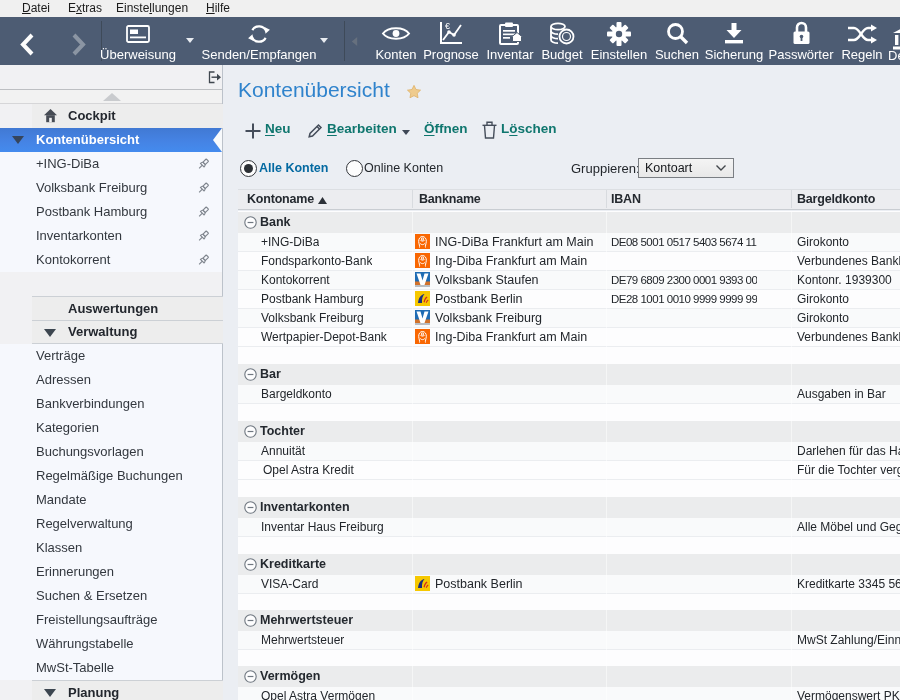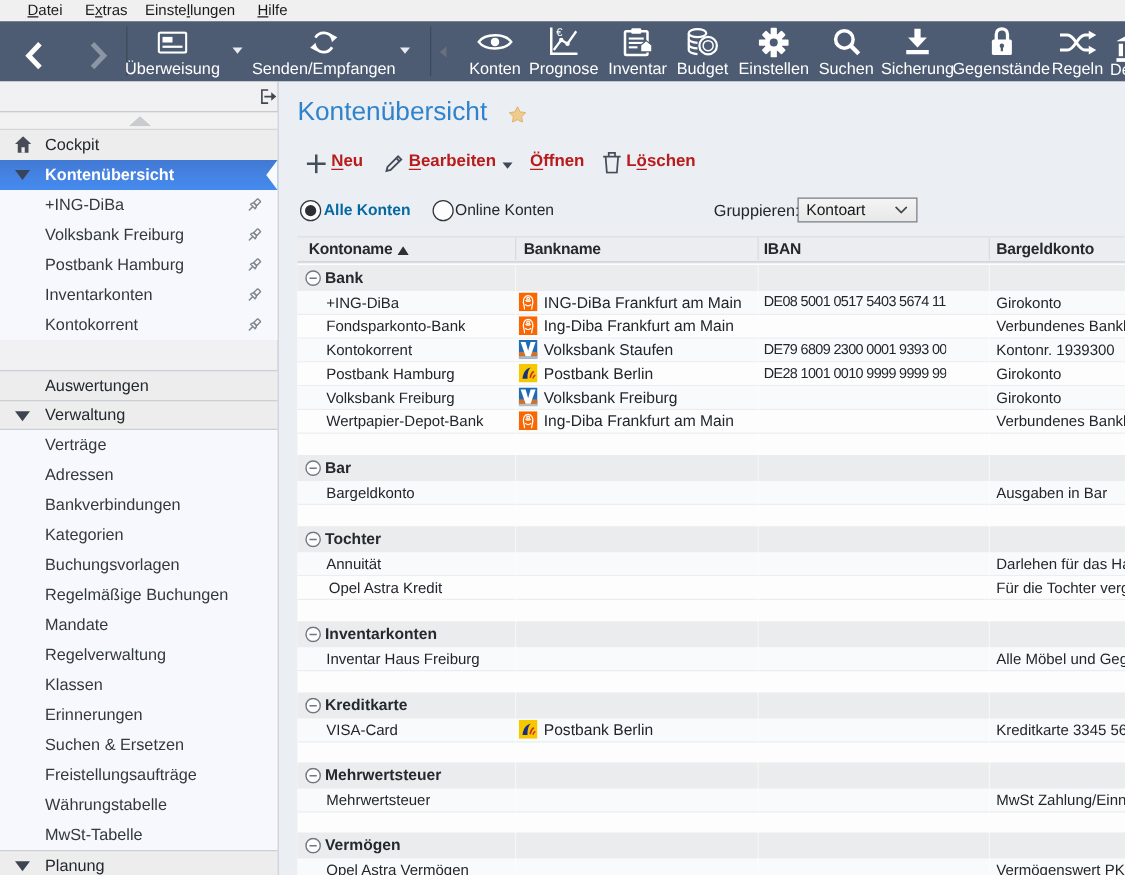--- a/index.html
+++ b/index.html
@@ -13,32 +13,32 @@
   
   #toolbar{position:absolute;left:0;top:17px;width:900px;height:48px;background:#4d5c73;border-bottom:1px solid #3c4757;color:#fff;}
   .titem{position:absolute;top:0;width:90px;text-align:center;transform:translateX(-50%);}
   .titem .ticon{height:27px;display:flex;align-items:center;justify-content:center;padding-top:3px;}
   .titem .tlabel{font-size:13px;line-height:13px;margin-top:1px;white-space:nowrap;}
   .tsep{position:absolute;top:4px;width:1px;height:40px;background:#3e4a59;}
   .darrow{position:absolute;width:0;height:0;border-left:4px solid transparent;border-right:4px solid transparent;border-top:5px solid #e8ecf1;}
   
   #sidebar{position:absolute;left:0;top:65px;width:222px;height:635px;background:#f1f1f3;border-right:1px solid #bcc2ca;}
   .srow{position:absolute;left:0;width:222px;height:24px;font-size:13px;line-height:24px;color:#33383f;}
-  .srow.sec{background:#ededed;font-weight:normal;font-size:13px;color:#23272e;}
+  .srow.sec{background:#ededed;font-weight:bold;font-size:13px;color:#23272e;margin-left:32px;}
   .srow.chld{background:#f6f8fd;}
   .stxt{position:absolute;left:36px;top:0;white-space:nowrap;}
   .tri{position:absolute;left:12px;top:8px;width:0;height:0;border-left:6px solid transparent;border-right:6px solid transparent;border-top:8px solid #3d4650;}
   .hline{position:absolute;left:0;width:222px;height:1px;}
   .pin{position:absolute;left:197px;top:5px;}
   #selrow{position:absolute;left:0;top:63px;width:222px;height:24px;background:linear-gradient(180deg,#4179d3 0%,#4583e4 55%,#448bee 100%);color:#fff;font-weight:bold;font-size:13px;line-height:24px;}
   #selnotch{position:absolute;right:0;top:0;width:0;height:0;border-top:12px solid transparent;border-bottom:12px solid transparent;border-right:9px solid #f8fafc;}
   
   #content{position:absolute;left:223px;top:65px;width:677px;height:635px;background:#ebeef3;}
   #title2{position:absolute;left:15px;top:13px;font-size:21px;color:#2f83cc;}
-  .actrow{position:absolute;top:56px;height:24px;font-size:13.5px;color:#b91c1c;font-weight:600;}
+  .actrow{position:absolute;top:56px;height:24px;font-size:13.5px;color:#0f766e;font-weight:600;}
   .actrow u{text-underline-offset:2px;}
   
   .radio{position:absolute;width:15px;height:15px;border:1px solid #33363b;border-radius:50%;background:#fdfdfd;}
   .radio.on::after{content:"";position:absolute;left:3px;top:3px;width:9px;height:9px;border-radius:50%;background:#2c3035;}
   
   .colsep{position:absolute;top:125px;width:1px;height:18px;background:#d8dbdf;}
   .grouphead{position:absolute;left:15px;width:662px;height:21px;background:#ebeced;font-weight:bold;font-size:12.5px;color:#24292f;line-height:21px;}
   .grow{position:absolute;left:15px;width:662px;height:19px;font-size:12px;color:#22262b;line-height:19px;white-space:nowrap;}
   .grow.tint{background:#f9fafb;}
   .grow.wht{background:#fdfdfe;}
@@ -191,21 +191,21 @@
 
     <div class="titem" style="left:801px">
       <div class="ticon">
           <svg width="21" height="25" viewBox="0 0 21 25">
             <path d="M6,11 L6,6.5 C6,3.7 8,2 10.5,2 C13,2 15,3.7 15,6.5 L15,11" fill="none" stroke="#fff" stroke-width="2.6"></path>
             <rect x="2.5" y="10.5" width="16" height="12.5" rx="1.5" fill="#fff"></rect>
             <circle cx="10.5" cy="15.5" r="1.8" fill="#4d5c73"></circle>
             <rect x="9.6" y="16" width="1.8" height="4" fill="#4d5c73"></rect>
           </svg>
         </div>
-      <div class="tlabel">Gegenstände</div>
+      <div class="tlabel">Passwörter</div>
     </div>
 
     <div class="titem" style="left:862px">
       <div class="ticon">
           <svg width="30" height="20" viewBox="0 0 30 20">
             <path d="M1,4 L7,4 C13,4 15,16 21,16 L25,16" fill="none" stroke="#fff" stroke-width="2.4"></path>
             <path d="M1,16 L7,16 C13,16 15,4 21,4 L25,4" fill="none" stroke="#fff" stroke-width="2.4"></path>
             <polygon points="24,0.5 30,4 24,7.5" fill="#fff"></polygon>
             <polygon points="24,12.5 30,16 24,19.5" fill="#fff"></polygon>
           </svg>

